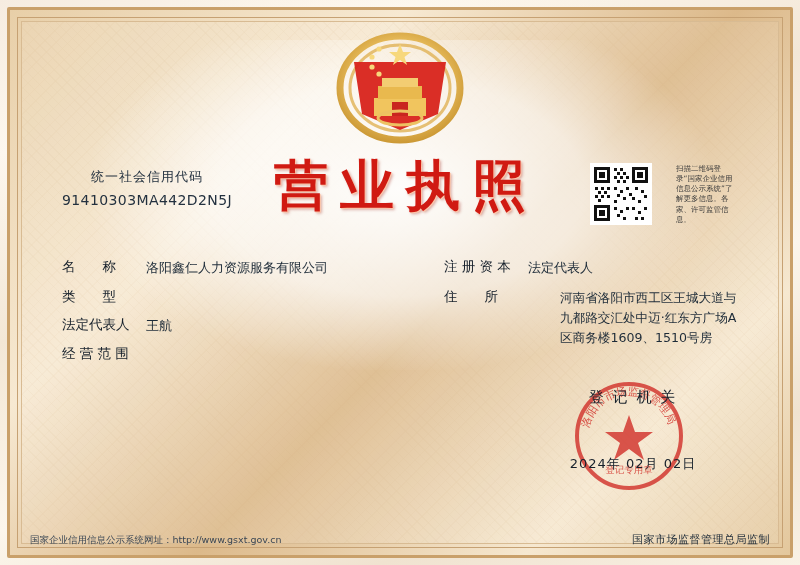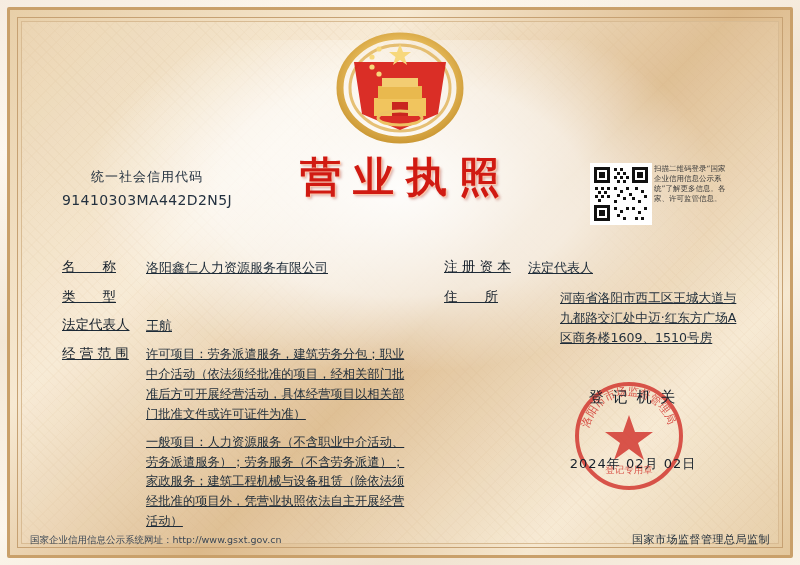--- a/index.html
+++ b/index.html
@@ -74,21 +74,21 @@
     pointer-events: none;
   }
 
   
   .title {
     position: absolute;
     left: 0; right: 0;
     top: 150px;
     text-align: center;
     font-family: "DejaVu Serif", "Liberation Serif", serif;
-    font-size: 41px;
+    font-size: 54px;
     font-weight: 700;
     letter-spacing: 12px;
     text-indent: 12px;
     color: #d01a12;
     text-shadow: 1px 1px 0 rgba(255,200,170,0.9), 2px 2px 3px rgba(150,20,10,0.35);
   }
 
   
   .code-block {
     position: absolute;
@@ -108,21 +108,21 @@
     letter-spacing: 0.4px;
   }
 
   
   .qr-wrap {
     position: absolute;
     right: 62px;
     top: 163px;
     width: 148px;
     display: flex;
-    gap: 2px;
+    gap: 24px;
   }
   .qr {
     width: 62px;
     height: 62px;
     background: #fff;
     padding: 2px;
     box-sizing: border-box;
   }
   .qr-note {
     font-size: 7.5px;
@@ -150,21 +150,20 @@
   .col-right {
     position: absolute;
     left: 382px;
     top: 0;
     width: 300px;
   }
   .row {
     display: flex;
     margin-bottom: 10px;
     align-items: flex-start;
-    text-decoration: underline;
   }
   .lbl {
     width: 84px;
     flex: 0 0 84px;
     font-size: 13.5px;
     letter-spacing: 0px;
     color: #16202b;
     display: flex;
     justify-content: space-between;
   }
@@ -349,24 +348,20 @@
       </div>
       <div class="row">
         <div class="lbl">类　　型</div>
       </div>
       <div class="row">
         <div class="lbl">法定代表人</div>
         <div class="val">王航</div>
       </div>
       <div class="row scope">
         <div class="lbl">经 营 范 围</div>
-        <div class="val">
-          <p class="scope-p">许可项目：劳务派遣服务，建筑劳务分包；职业中介活动（依法须经批准的项目，经相关部门批准后方可开展经营活动，具体经营项目以相关部门批准文件或许可证件为准）</p>
-          <p class="scope-p">一般项目：人力资源服务（不含职业中介活动、劳务派遣服务）；劳务服务（不含劳务派遣）；家政服务；建筑工程机械与设备租赁（除依法须经批准的项目外，凭营业执照依法自主开展经营活动）</p>
-        </div>
       </div>
     </div>
 
     <div class="col-right">
       <div class="row">
         <div class="lbl">注 册 资 本</div>
         <div class="val">法定代表人</div>
       </div>
       <div class="row addr">
         <div class="lbl">住　　所</div>

